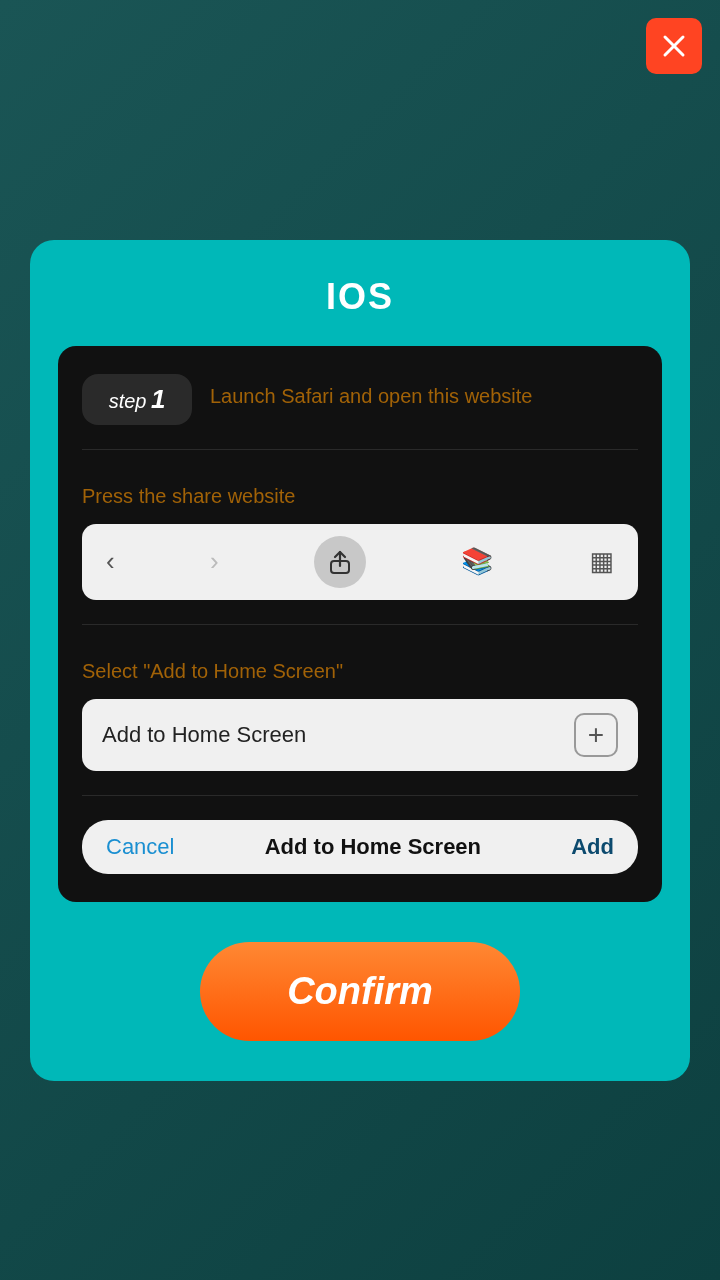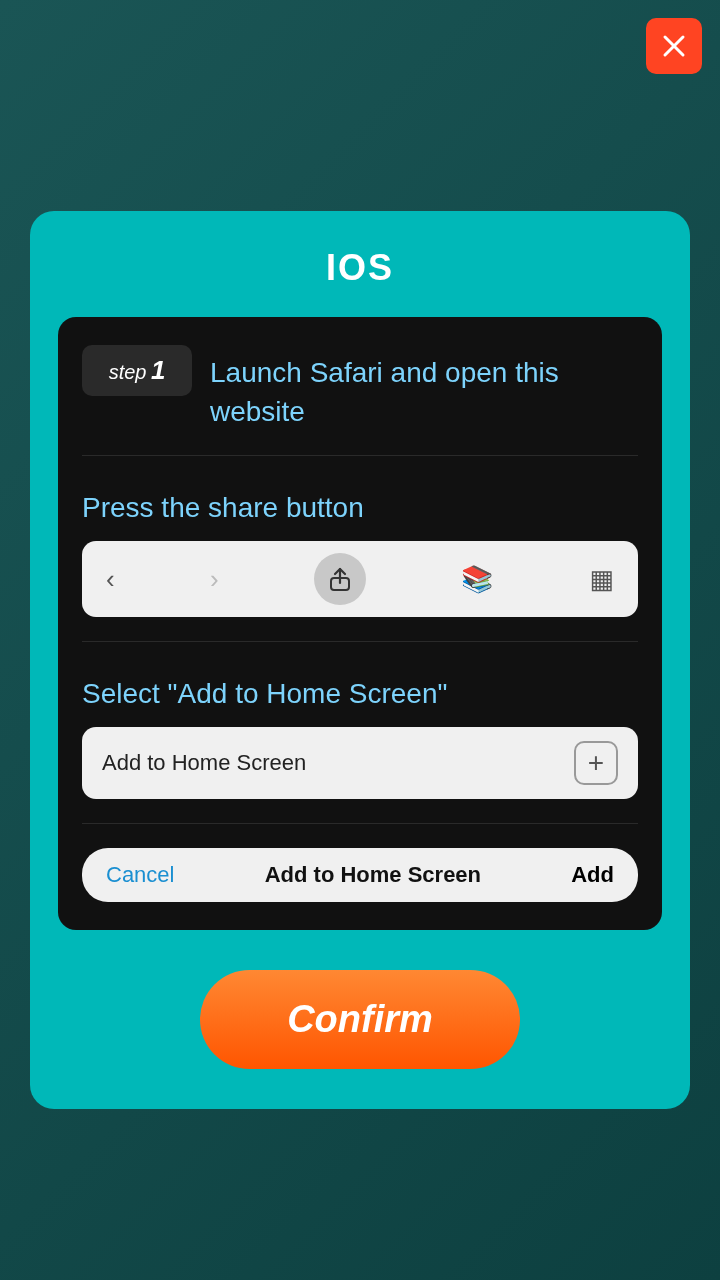--- a/index.html
+++ b/index.html
@@ -75,21 +75,21 @@
     }
 
     .step-row {
       display: flex;
       align-items: flex-start;
       gap: 18px;
     }
 
     .step-badge {
       background: #2a2a2a;
-      border-radius: 10px;
+      border-radius: 16px;
       padding: 10px 18px;
       min-width: 110px;
       text-align: center;
       flex-shrink: 0;
     }
 
     .step-badge span {
       font-style: italic;
       font-weight: 400;
       font-size: 20px;
@@ -97,22 +97,22 @@
     }
 
     .step-badge strong {
       font-style: italic;
       font-weight: 700;
       font-size: 26px;
       color: white;
     }
 
     .step-text {
-      color: #7dd3fc;
-      font-size: 28px;
+      color: #a16207;
+      font-size: 20px;
       line-height: 1.4;
       padding-top: 8px;
     }
 
     .step-block {
       display: flex;
       flex-direction: column;
       gap: 14px;
     }
 
@@ -194,21 +194,21 @@
       font-size: 22px;
     }
 
     .add-home-title {
       color: #111;
       font-size: 22px;
       font-weight: bold;
     }
 
     .add-label {
-      color: #000000;
+      color: #0c4a6e;
       font-size: 22px;
       font-weight: 600;
     }
 
     
     .confirm-btn {
       margin-top: 40px;
       width: 320px;
       padding: 28px 0;
       background: linear-gradient(180deg, #ff8833 0%, #ff5500 100%);
@@ -258,21 +258,21 @@
           <span>step</span>&nbsp;<strong>1</strong>
         </div>
         <div class="step-text">Launch Safari and open this website</div>
       </div>
     </div>
 
     <div class="divider"></div>
 
     <div class="step-block">
       <div class="step-row">
-        <div class="step-text">Press the share button</div>
+        <div class="step-text">Press the share website</div>
       </div>
 
       <div class="safari-toolbar">
         <span class="nav-icon">‹</span>
         <span class="nav-icon" style="color:#bbb;">›</span>
         <div class="share-icon-circle">
           <svg viewBox="0 0 28 28">
             <path d="M14 4 L14 18" stroke="#333" stroke-width="2.2" stroke-linecap="round"></path>
             <path d="M9 9 L14 4 L19 9" stroke="#333" stroke-width="2.2" stroke-linecap="round" stroke-linejoin="round" fill="none"></path>
             <rect x="5" y="13" width="18" height="12" rx="3" stroke="#333" stroke-width="2" fill="none"></rect>

